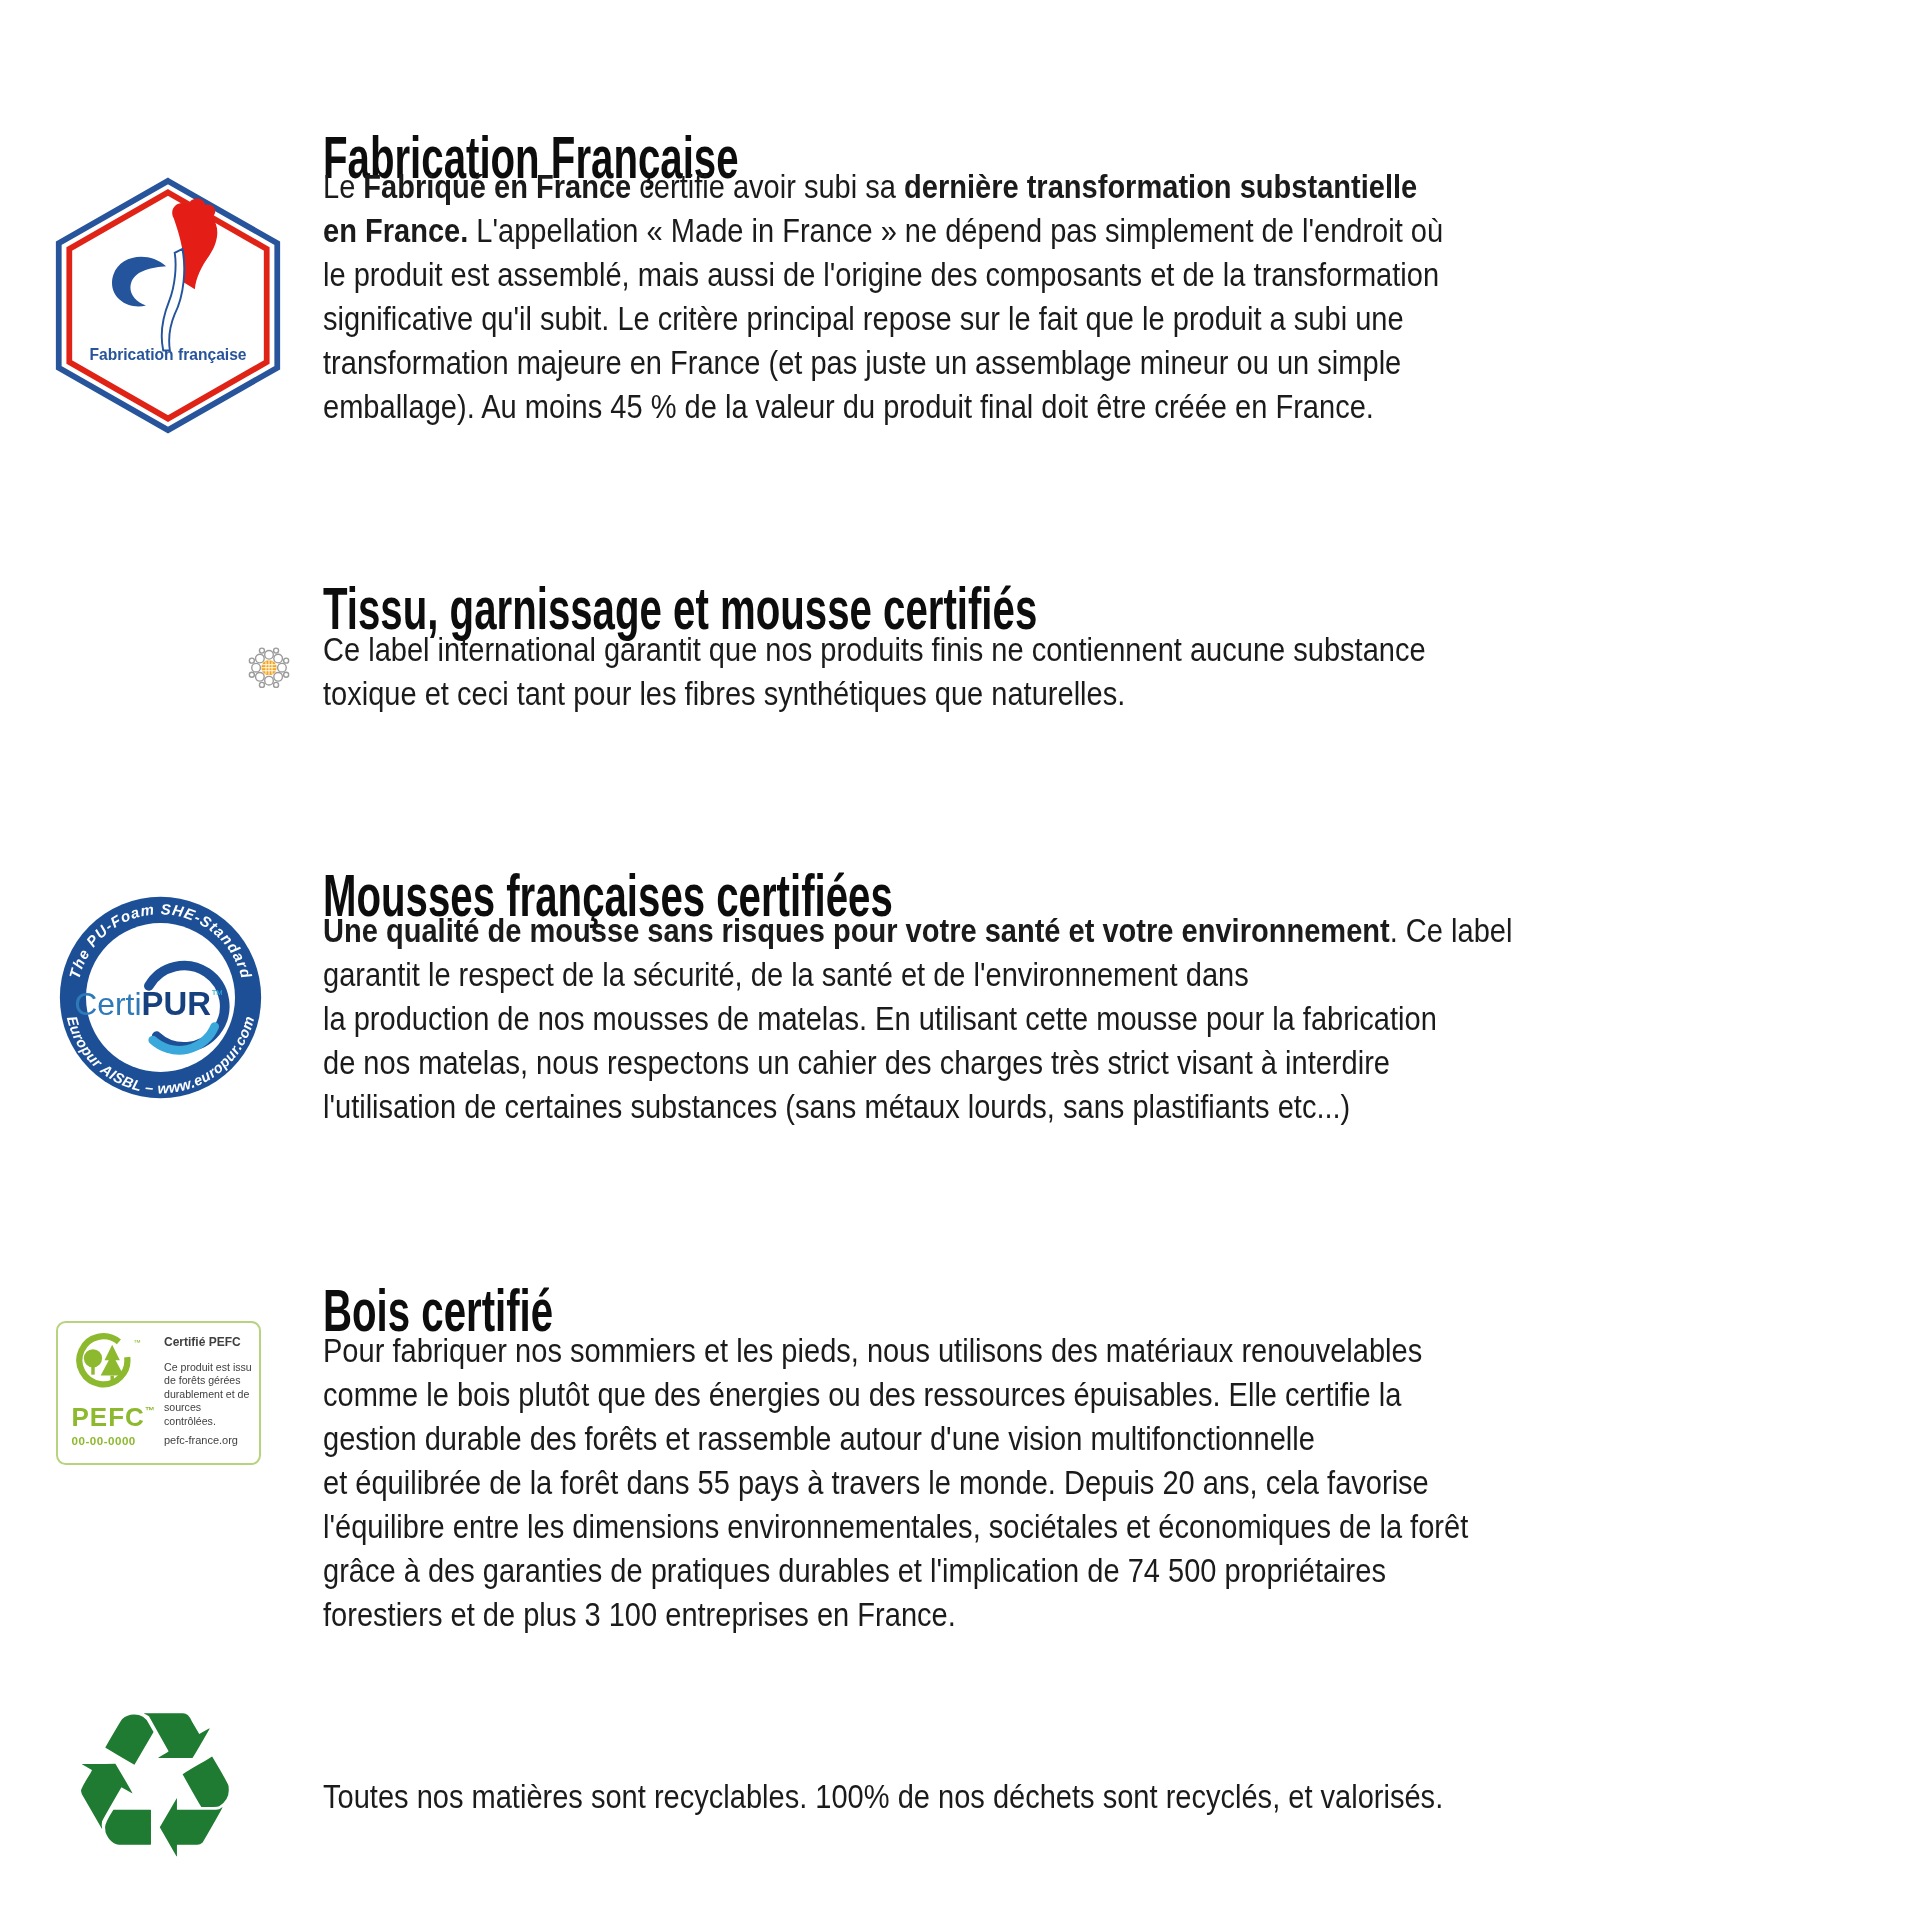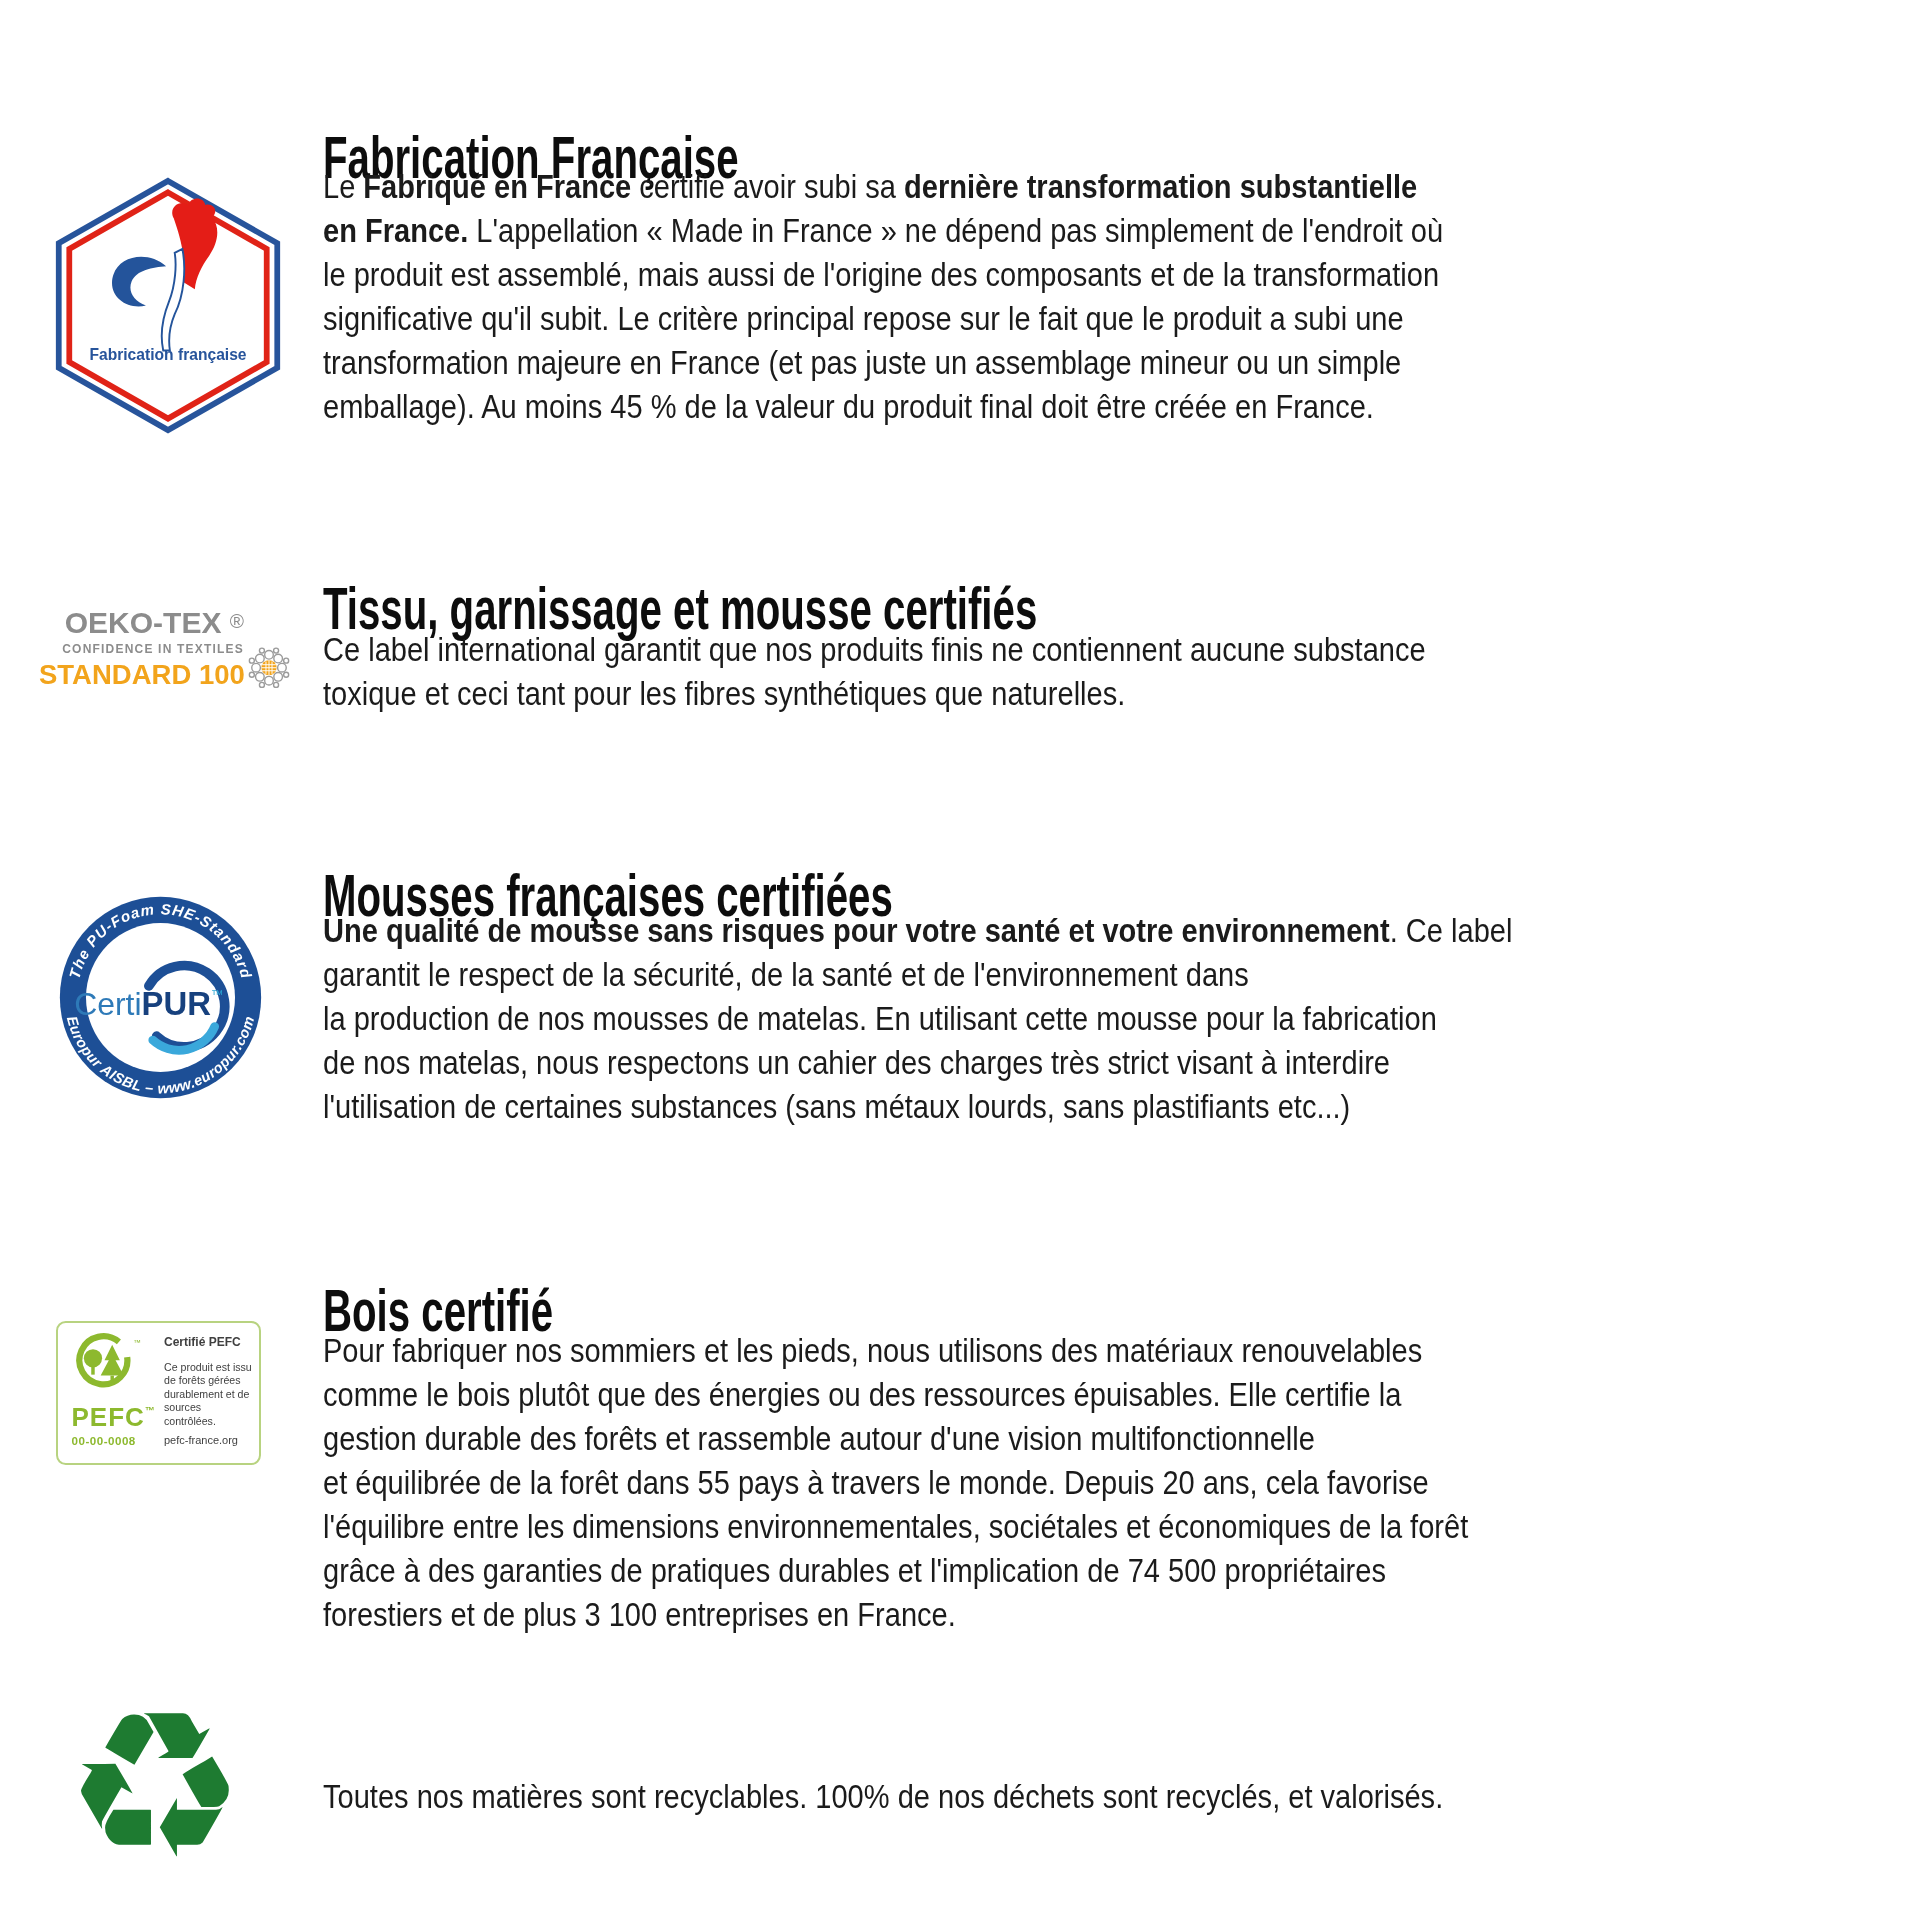--- a/index.html
+++ b/index.html
@@ -44,25 +44,20 @@
       <path fill="#24549b" d="M118,94 C100,78 70,82 63,103 C56,124 76,140 97,135 C84,130 78,120 82,110
         C87,98 104,95 118,94 Z"></path>
       <path fill="#ffffff" stroke="#24549b" stroke-width="2" d="M135,76 C139,96 137,124 127,144
         C122,156 120,169 122,182 L115,182 C111,163 115,146 121,131 C128,113 129,92 127,80 Z"></path>
     </g>
     <text x="120" y="192" text-anchor="middle" font-size="18" font-weight="bold" fill="#27549b" textLength="164" lengthAdjust="spacingAndGlyphs">Fabrication française</text>
   </svg>
   <h2 class="abs title" style="left:323px;top:123px">Fabrication Française</h2>
   <p class="abs body" style="left:323px;top:165px"><span>Le </span><b>Fabriqué en France</b><span> certifie avoir subi sa </span><b>dernière transformation substantielle</b><br><b>en France.</b><span> L'appellation « Made in France » ne dépend pas simplement de l'endroit où</span><br><span>le produit est assemblé, mais aussi de l'origine des composants et de la transformation</span><br><span>significative qu'il subit. Le critère principal repose sur le fait que le produit a subi une</span><br><span>transformation majeure en France (et pas juste un assemblage mineur ou un simple</span><br><span>emballage). Au moins 45 % de la valeur du produit final doit être créée en France.</span></p>
 
-  <div class="abs oeko" style="left:39px;top:608px">
-    <div class="oeko-main"><span>OEKO-TEX</span> <span class="oeko-reg">®</span></div>
-    <div class="oeko-sub">CONFIDENCE IN TEXTILES</div>
-    <div class="oeko-std">STANDARD 100</div>
-  </div>
   <svg class="abs" style="left:244px;top:641px;width:50px;height:50px" viewBox="0 0 58 58">
     <g stroke="#9b9b9b" fill="none" stroke-width="1.6">
       <circle cx="44" cy="31" r="5"></circle>
         <circle cx="39.6" cy="41.6" r="5"></circle>
       <circle cx="29" cy="46" r="5"></circle>
         <circle cx="18.4" cy="41.6" r="5"></circle>
       <circle cx="14" cy="31" r="5"></circle>
         <circle cx="18.4" cy="20.4" r="5"></circle>
       <circle cx="29" cy="16" r="5"></circle>
         <circle cx="39.6" cy="20.4" r="5"></circle>
@@ -113,21 +108,21 @@
   <div class="pefc" style="left:56px;top:1321px">
     <svg class="abs" style="left:9.7px;top:9.7px;width:73px;height:66px" viewBox="0 0 76 68">
       <path d="M 53,9 A 25,25 0 1 0 61.6,24.7" fill="none" stroke="#8db92e" stroke-width="6.5"></path>
       <circle cx="26" cy="26" r="9.5" fill="#8db92e"></circle>
       <rect x="24.2" y="34" width="3.6" height="9" fill="#8db92e"></rect>
       <path d="M 46,12 L 38,28 L 42.5,28 L 34,44 L 58,44 L 49.5,28 L 54,28 Z" fill="#8db92e"></path>
       <rect x="44.2" y="44" width="3.6" height="7" fill="#8db92e"></rect>
       <text x="68" y="12" font-size="8" fill="#8db92e">™</text>
     </svg>
     <div class="pefc-word"><span>PEFC</span><span class="pefc-tm">™</span></div>
-    <div class="pefc-code">00-00-0008</div>
+    <div class="pefc-code">00-00-0000</div>
     <div class="pefc-right">
       <div class="pefc-rtitle">Certifié PEFC</div>
       <div class="pefc-rbody">Ce produit est issu de forêts gérées durablement et de sources contrôlées.</div>
       <div class="pefc-rurl">pefc-france.org</div>
     </div>
   </div>
   <h2 class="abs title" style="left:323px;top:1276px">Bois certifié</h2>
   <p class="abs body" style="left:323px;top:1329px"><span>Pour fabriquer nos sommiers et les pieds, nous utilisons des matériaux renouvelables</span><br><span>comme le bois plutôt que des énergies ou des ressources épuisables. Elle certifie la</span><br><span>gestion durable des forêts et rassemble autour d'une vision multifonctionnelle</span><br><span>et équilibrée de la forêt dans 55 pays à travers le monde. Depuis 20 ans, cela favorise</span><br><span>l'équilibre entre les dimensions environnementales, sociétales et économiques de la forêt</span><br><span>grâce à des garanties de pratiques durables et l'implication de 74 500 propriétaires</span><br><span>forestiers et de plus 3 100 entreprises en France.</span></p>
 
   <div class="abs recycle" style="left:64px;top:1682px">♻</div>

